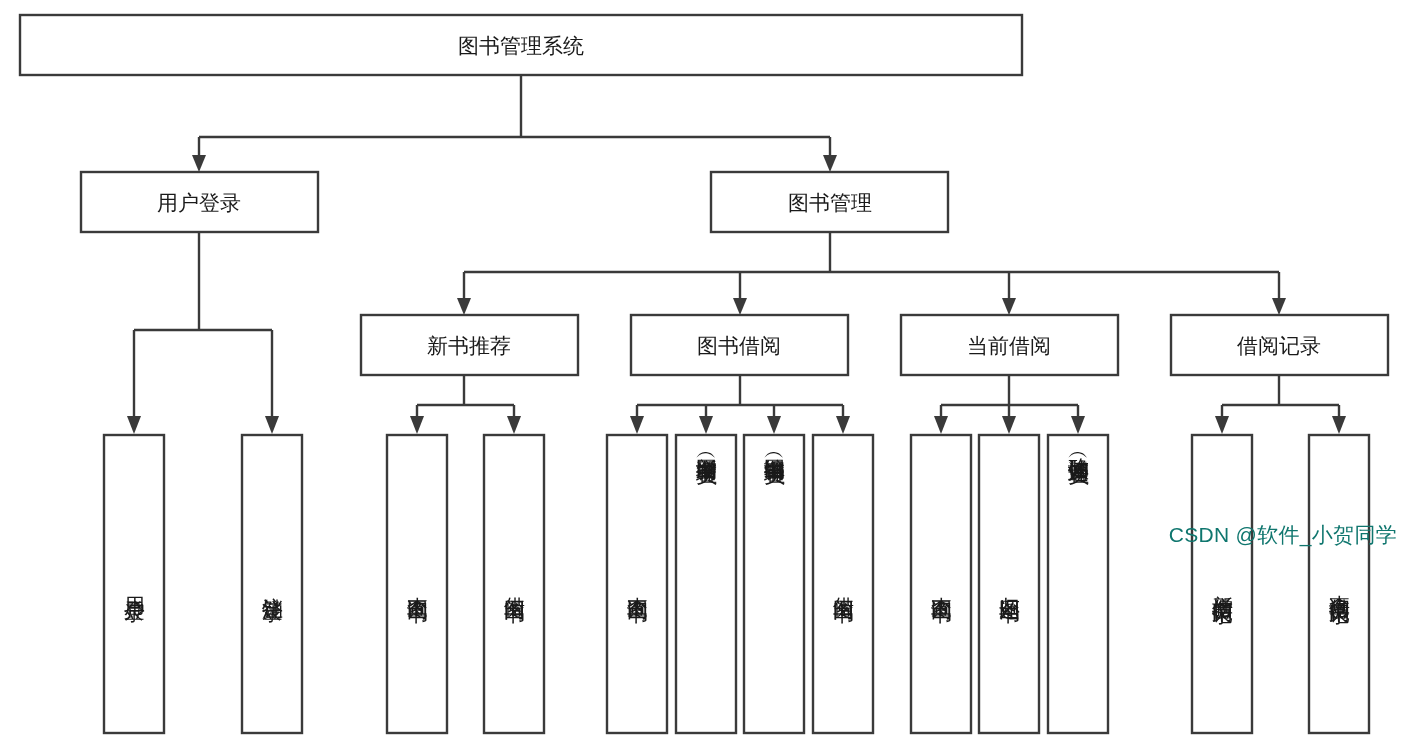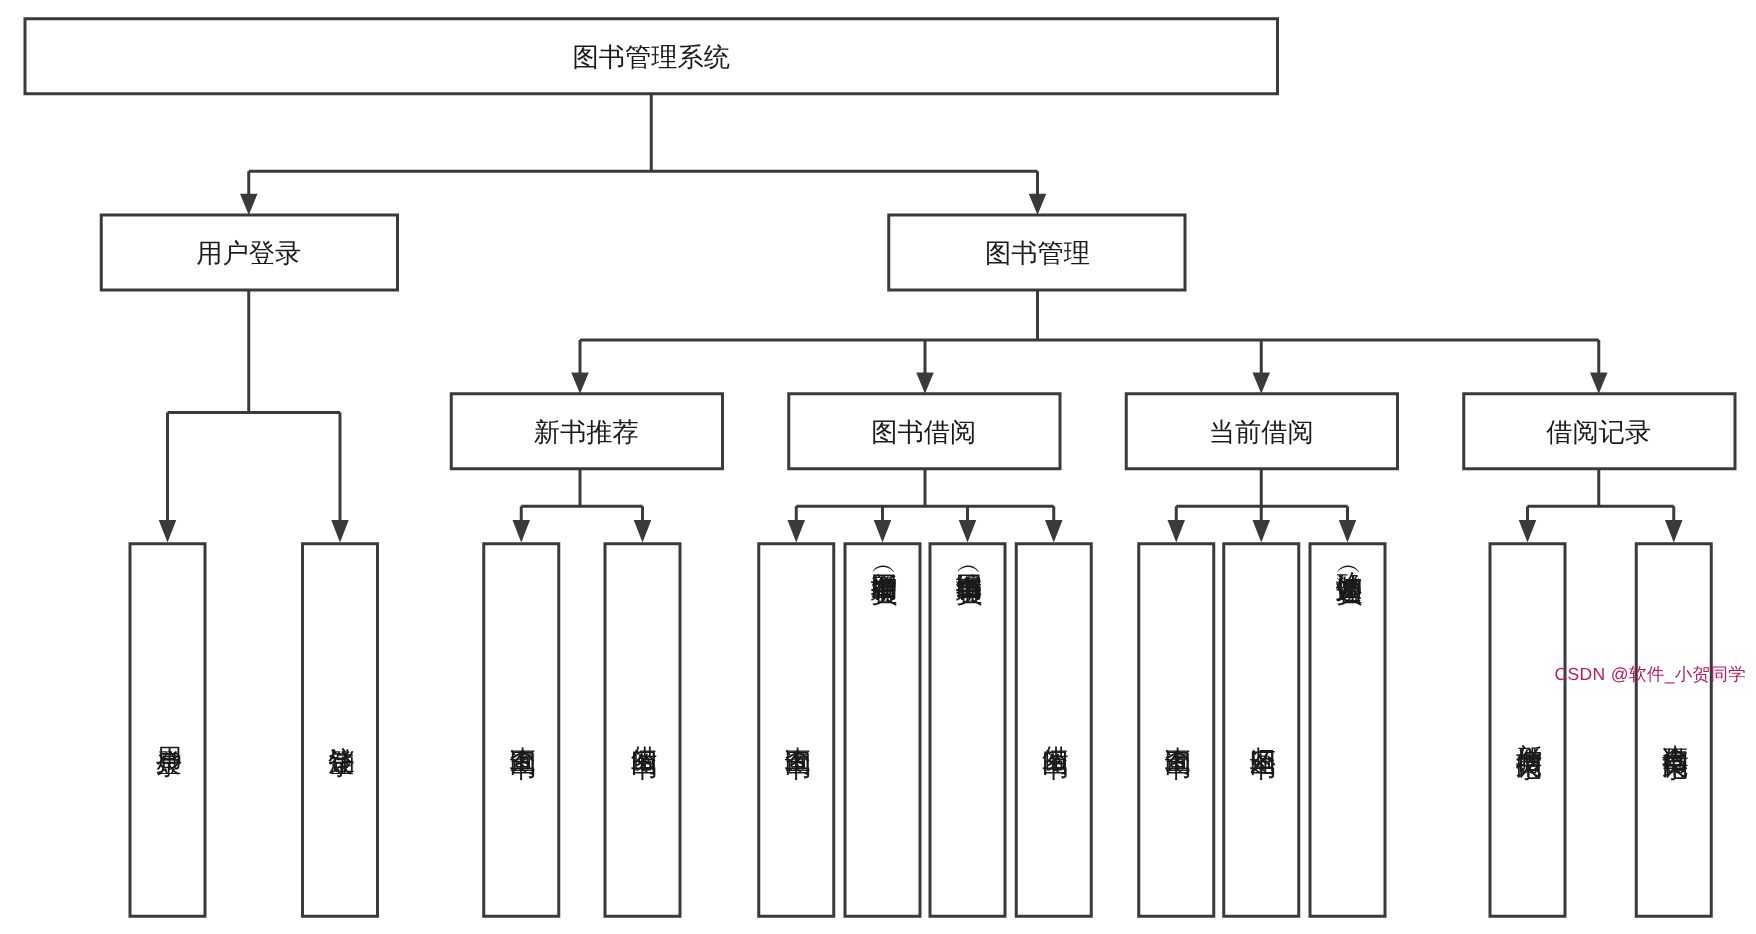--- a/index.html
+++ b/index.html
@@ -47,22 +47,22 @@
     font-size: 21px;
     fill: #1a1a1a;
     text-anchor: middle;
     dominant-baseline: middle;
   }
   .watermark {
     position: absolute;
     right: 8px;
     bottom: 6px;
     font-family: "Liberation Sans", "DejaVu Sans", sans-serif;
-    font-size: 14px;
-    color: #be185d;
+    font-size: 21px;
+    color: #0f766e;
     letter-spacing: 0.3px;
     white-space: nowrap;
     pointer-events: none;
   }
 </style>
 </head>
 <body>
 
 <div id="diagram-root">
 

